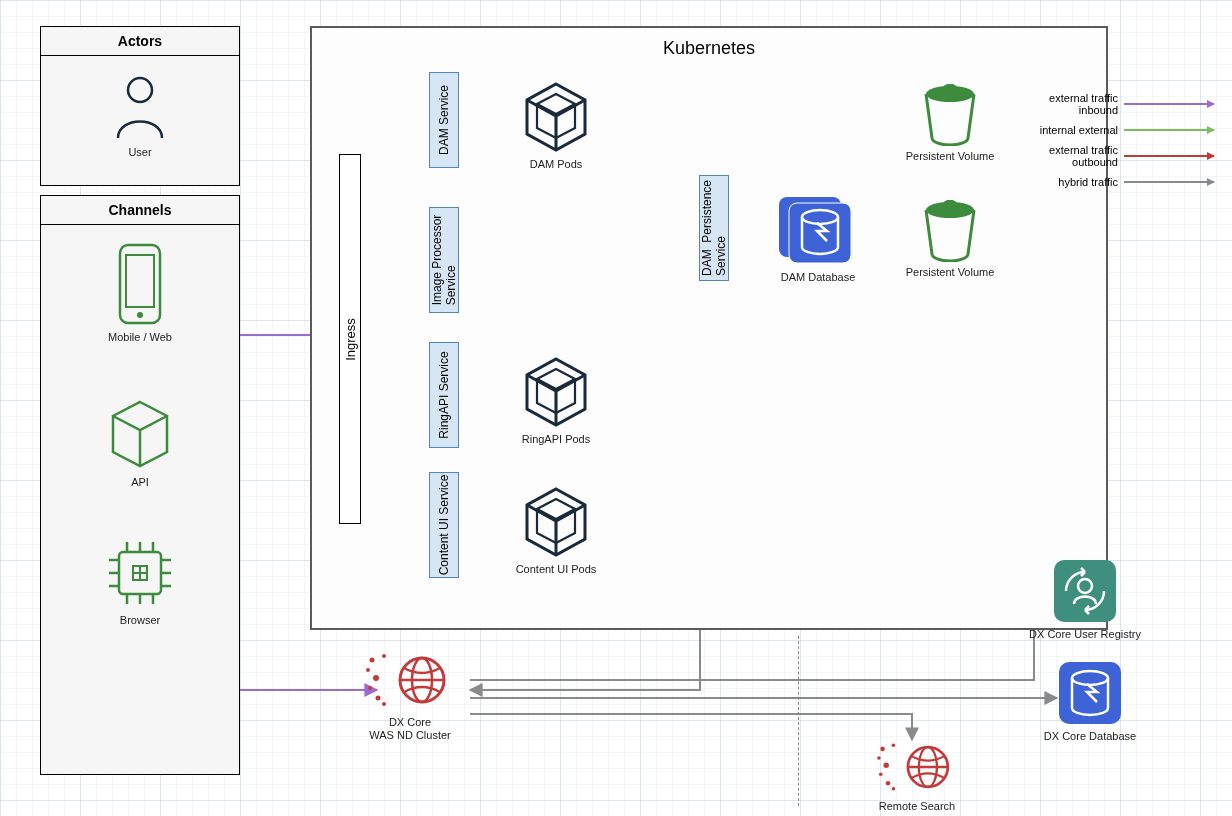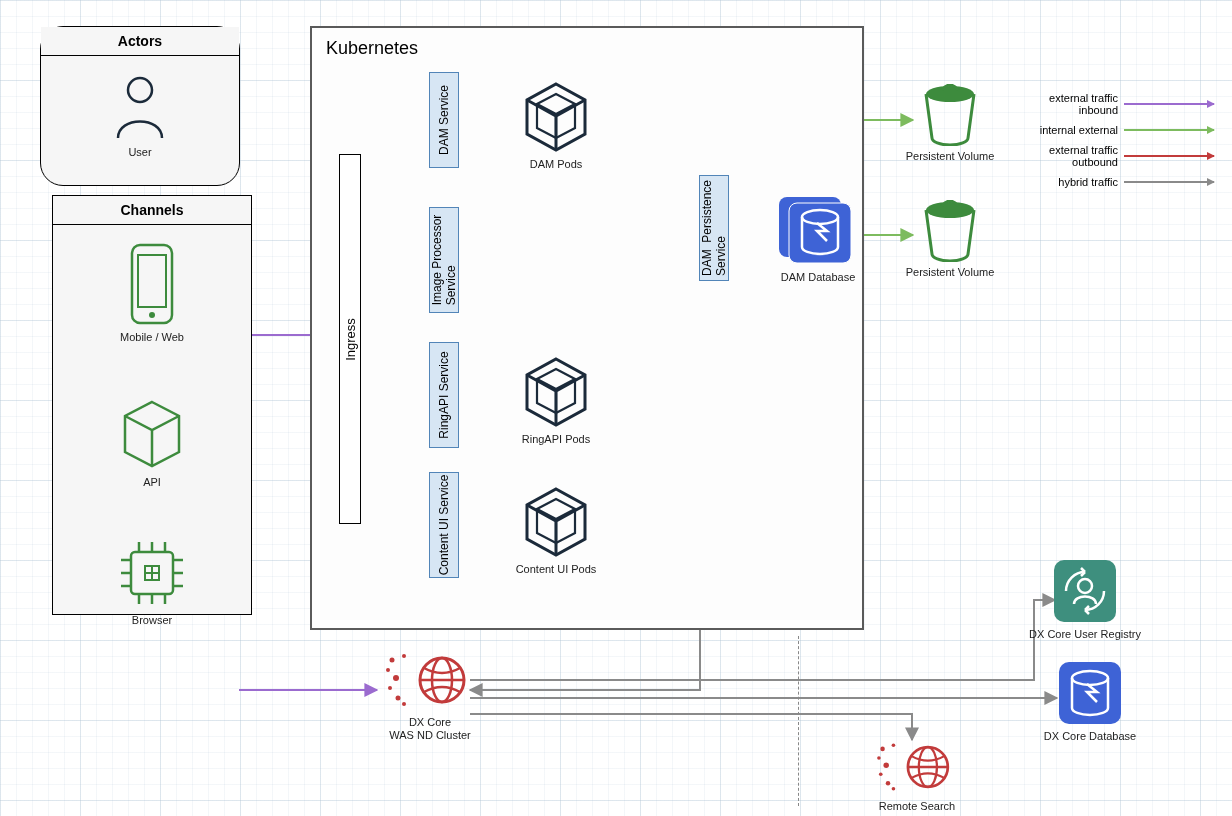--- a/index.html
+++ b/index.html
@@ -9,21 +9,21 @@
   background-image:
     linear-gradient(rgba(180,200,215,.35) 1px, transparent 1px),
     linear-gradient(90deg, rgba(180,200,215,.35) 1px, transparent 1px),
     linear-gradient(rgba(180,200,215,.15) 1px, transparent 1px),
     linear-gradient(90deg, rgba(180,200,215,.15) 1px, transparent 1px);
   background-size: 80px 80px, 80px 80px, 16px 16px, 16px 16px;
 }
 .stage { position: relative; width: 1232px; height: 816px; }
 .panel { position: absolute; border: 1.5px solid #000; background: #f6f6f6; }
 .panel-title { text-align: center; font-weight: 700; padding: 6px 0; border-bottom: 1px solid #000; background: #f6f6f6; font-size: 14px; }
-.kube { position: absolute; left: 310px; top: 26px; width: 554px; height: 604px; border: 2px solid #5a5a5a; background: #fdfdfd; }
+.kube { position: absolute; left: 310px; top: 26px; width: 798px; height: 604px; border: 2px solid #5a5a5a; background: #fdfdfd; text-align: center; }
 .kube-title { font-size: 18px; padding: 10px 14px; }
 .node { position: absolute; text-align: center; font-size: 11px; color: #222; }
 .node .lab { margin-top: 4px; line-height: 1.2; }
 .svc-box { position: absolute; width: 30px; border: 1.5px solid #5285b8; background: #d7e6f4; display: flex; align-items: center; justify-content: center; }
 .svc-box span { transform: rotate(-90deg); white-space: nowrap; font-size: 12px; }
 .ingress { position: absolute; left: 339px; top: 154px; width: 22px; height: 370px; border: 1.5px solid #000; background: #fff; display:flex; align-items:center; justify-content:center; }
 .ingress span { transform: rotate(-90deg); font-size: 13px; }
 .vline-dash { position:absolute; border-left:1px dashed #888; }
 .arrow-line { stroke-width: 2; fill: none; }
 .legend { position: absolute; right: 18px; top: 55px; font-size: 11px; text-align: right; margin-top: 29px; }
@@ -72,32 +72,32 @@
 
   <path d="M598,397 L830,397 L830,462 L700,462 L700,690 L470,690" class="arrow-line" stroke="#8a8a8a" stroke-width="3" marker-end="url(#ah-grey)"></path>
 
   <path d="M470,680 L1034,680 L1034,600 L1055,600" class="arrow-line" stroke="#8a8a8a" stroke-width="3" marker-end="url(#ah-grey)"></path>
 
   <path d="M470,698 L1057,698" class="arrow-line" stroke="#8a8a8a" stroke-width="3" marker-end="url(#ah-grey)"></path>
 
   <path d="M470,714 L912,714 L912,740" class="arrow-line" stroke="#8a8a8a" stroke-width="3" marker-end="url(#ah-grey)"></path>
 </svg>
 
-<div class="panel" style="left:40px; top:26px; width:200px; height:160px;border-radius:23px;">
+<div class="panel" style="left:40px; top:26px; width:200px; height:160px;">
   <div class="panel-title">Actors</div>
   <div class="node" style="position:relative; margin-top:16px;">
     <svg class="icon-svg" width="60" height="70" viewBox="0 0 60 70">
       <circle cx="30" cy="18" r="12" stroke="#1b2a3a" stroke-width="2.5" fill="none"></circle>
       <path d="M8,66 C8,44 52,44 52,66" stroke="#1b2a3a" stroke-width="2.5" fill="none"></path>
     </svg>
     <div class="lab">User</div>
   </div>
 </div>
 
-<div class="panel" style="left:40px; top:195px; width:200px; height:420px;margin-left:12px;">
+<div class="panel" style="left:40px; top:195px; width:200px; height:580px;">
   <div class="panel-title">Channels</div>
 
   <div class="node" style="left:0; right:0; top:45px;">
     <svg class="icon-svg" width="52" height="86" viewBox="0 0 52 86">
       <rect x="6" y="4" width="40" height="78" rx="8" stroke="#3d8b3d" stroke-width="2.5" fill="none"></rect>
       <rect x="12" y="14" width="28" height="52" stroke="#3d8b3d" stroke-width="2" fill="none"></rect>
       <circle cx="26" cy="74" r="3" fill="#3d8b3d"></circle>
     </svg>
     <div class="lab">Mobile / Web</div>
   </div>
@@ -218,21 +218,21 @@
   <svg class="icon-svg" width="82" height="72" viewBox="0 0 82 72">
     <rect x="2" y="2" width="62" height="60" rx="8" fill="#3e63d6"></rect>
     <rect x="12" y="8" width="62" height="60" rx="8" fill="#3e63d6" stroke="#fff" stroke-width="1"></rect>
     <ellipse cx="43" cy="22" rx="18" ry="7" stroke="#fff" stroke-width="2.5" fill="none"></ellipse>
     <path d="M25,22 L25,52 A18,7 0 0 0 61,52 L61,22" stroke="#fff" stroke-width="2.5" fill="none"></path>
     <path d="M40,28 L50,36 L40,36 L50,46" stroke="#fff" stroke-width="2.5" fill="none"></path>
   </svg>
   <div class="lab">DAM Database</div>
 </div>
 
-<div class="node" style="left:370px; top:648px; width:120px;">
+<div class="node" style="left:350px; top:648px; width:120px;">
   <svg class="icon-svg" width="96" height="64" viewBox="0 0 96 64">
     <g fill="#c23b3b">
           <circle cx="10" cy="12" r="2.5"></circle>
           <circle cx="6" cy="22" r="2"></circle>
           <circle cx="14" cy="30" r="3"></circle>
           <circle cx="8" cy="40" r="2"></circle>
           <circle cx="16" cy="50" r="2.5"></circle>
           <circle cx="22" cy="8" r="2"></circle>
           <circle cx="22" cy="56" r="2"></circle>
         </g>

